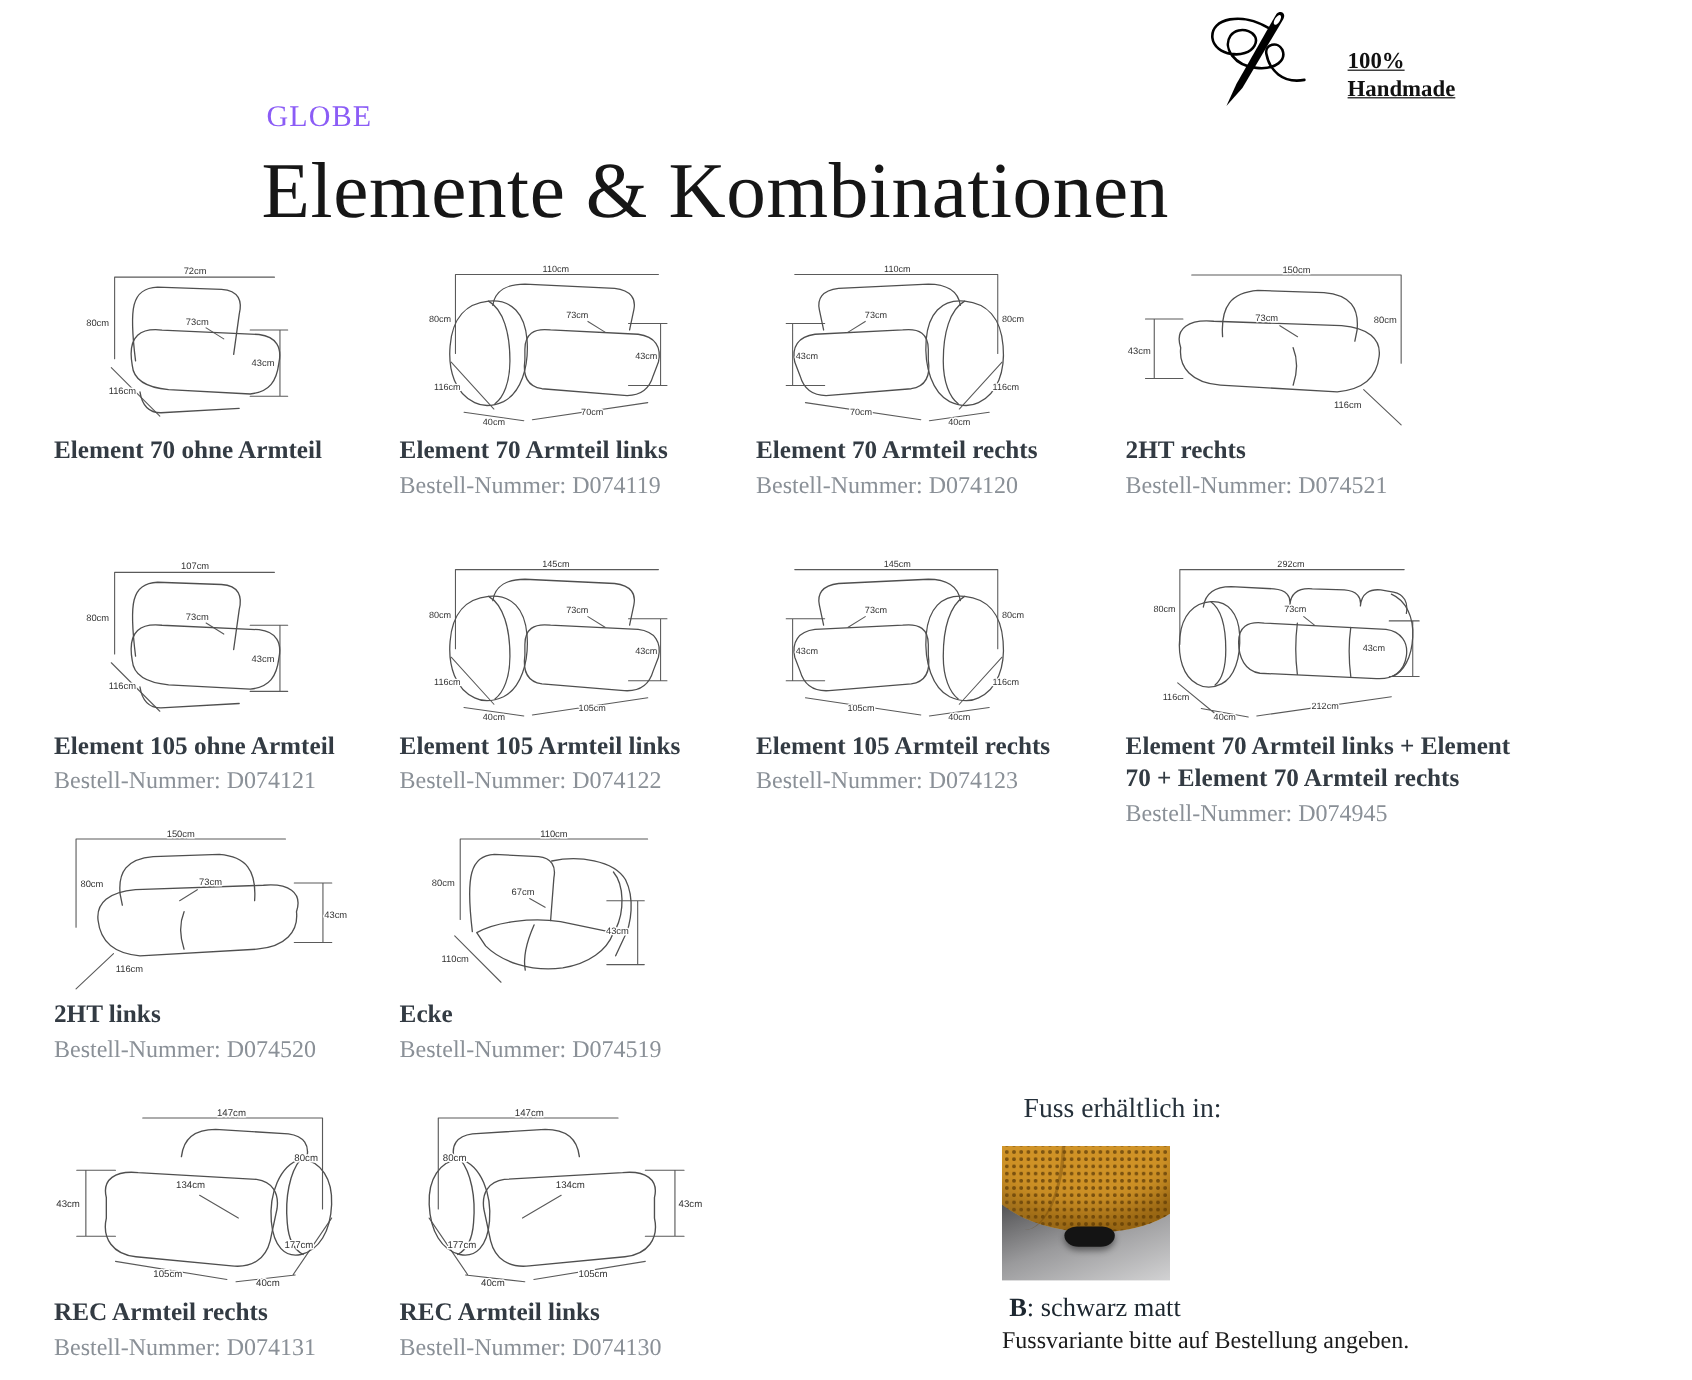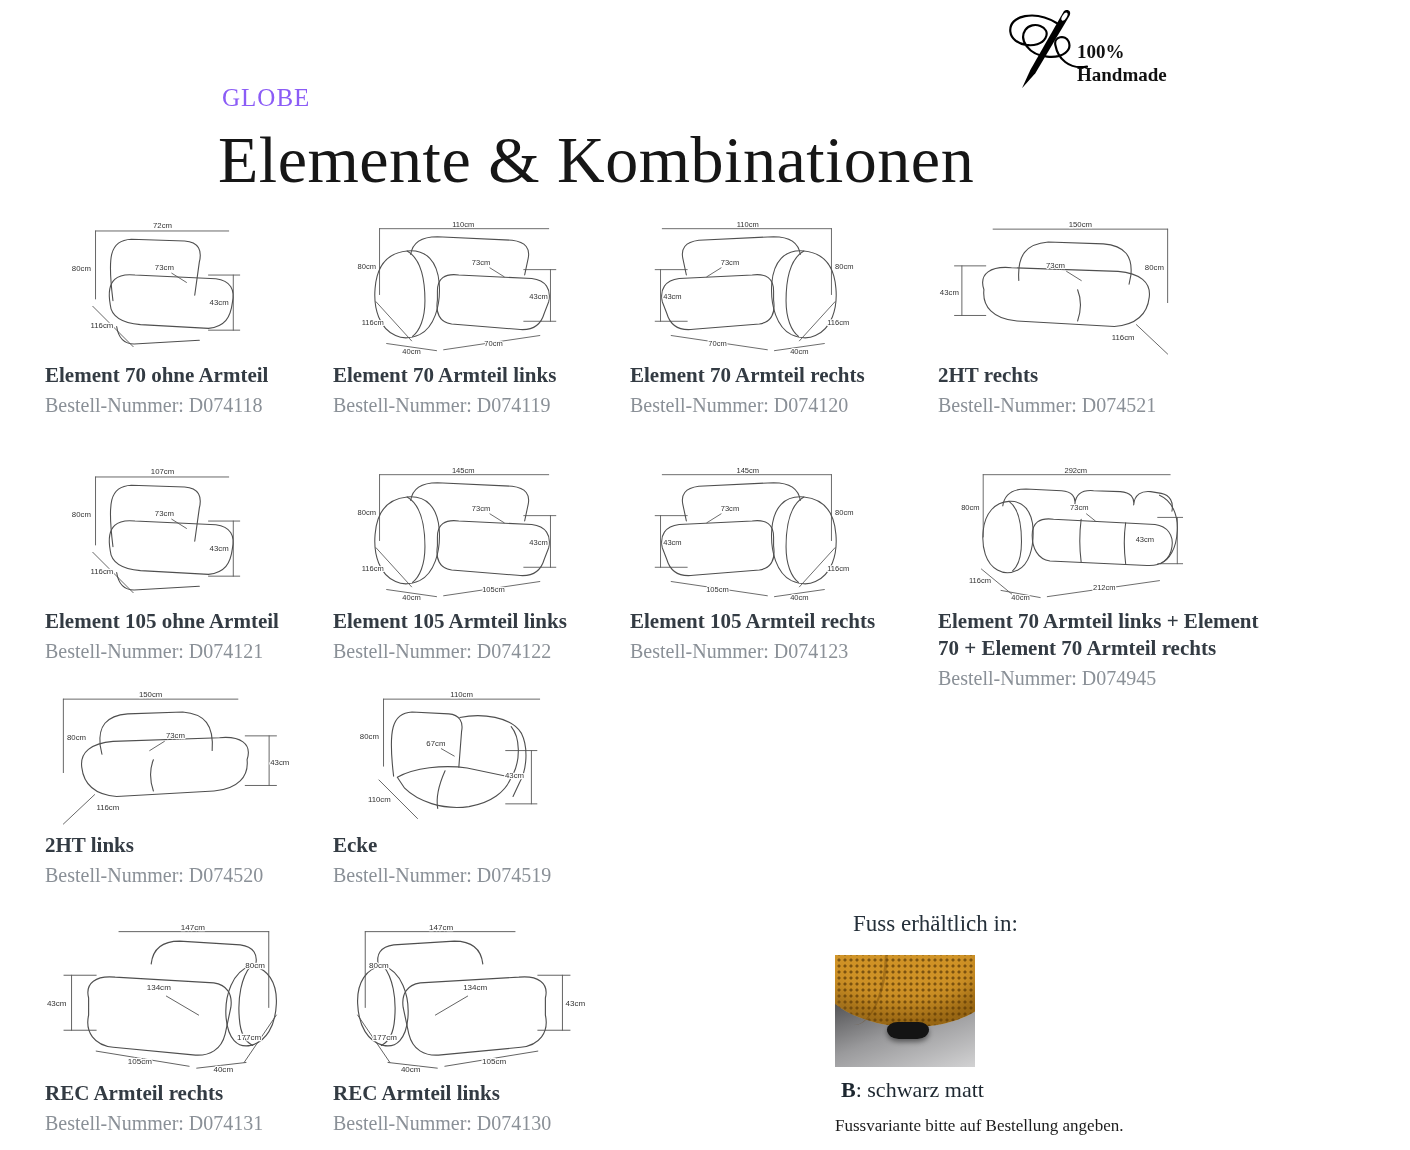--- a/index.html
+++ b/index.html
@@ -4,21 +4,21 @@
 <style>
   html,body{margin:0;padding:0;background:#fff;}
   .page{position:relative;width:1410px;height:1150px;background:#fff;overflow:hidden;
         font-family:"Liberation Serif",serif;color:#333b43;}
 
   
   .collection{position:absolute;left:222px;top:84px;font-size:25px;letter-spacing:1px;color:#8b5cf6;}
   .main-title{position:absolute;left:218px;top:104px;font-size:66px;font-weight:400;color:#161616;
               letter-spacing:0.5px;white-space:nowrap;margin-top:18px;}
   .logo{position:absolute;left:992px;top:2px;width:100px;height:100px;}
-  .logo-text{position:absolute;left:1077px;top:40px;font-weight:bold;font-size:19px;color:#111;line-height:23px;}
+  .logo-text{position:absolute;left:1123px;top:40px;font-weight:bold;font-size:19px;color:#111;line-height:23px;text-decoration:underline;}
 
   
   .card{position:absolute;width:285px;}
   .card.wide{width:330px;}
   .drawing{display:block;margin:0 0 6px 0;}
   .name{margin:0 0 5px 0;font-size:21px;font-weight:bold;color:#333b43;line-height:27px;}
   .order{margin:0;font-size:20px;color:#8a9097;}
   .order .lbl{margin-right:5px;}
 
   
@@ -37,21 +37,21 @@
           background-size:6px 6px;
           box-shadow:inset -8px -16px 22px rgba(96,58,0,.55), inset 8px 8px 16px rgba(255,220,140,.35);}
   .fabric::after{content:"";position:absolute;left:12%;top:-12%;width:26%;height:110%;
           border-right:3px solid rgba(110,70,10,.40);
           border-radius:0 0 70% 30% / 0 0 80% 40%;}
   .sofa-foot{position:absolute;left:37%;top:60%;width:30%;height:15%;background:#141414;
           border-radius:45% 45% 50% 50% / 80% 80% 100% 100%;
           box-shadow:0 3px 5px rgba(0,0,0,.45);}
   .foot-variant{margin:10px 0 0 6px;font-size:22px;color:#1d2730;}
   .foot-variant b{font-weight:bold;}
-  .foot-note{margin:13px 0 0 0;font-size:17px;color:#1c1c1c;}
+  .foot-note{margin:3px 0 0 0;font-size:20px;color:#1c1c1c;}
 </style>
 </head>
 <body>
 
 <svg width="0" height="0" style="position:absolute" aria-hidden="true">
   <defs>
     <g id="g-armless" stroke-linecap="round" stroke-linejoin="round">
       <path d="M55 14 H200 M55 14 V88 M52 96 L96 140 M178 62 H212 M205 62 V122 M178 122 H212 M138 60 L154 70" stroke="#5a5a5a" stroke-width="1" fill="none"></path>
       <path d="M74 90 C68 42 70 24 94 23 L152 25 C168 26 171 36 168 48 L163 84" stroke="#4f4f4f" stroke-width="1.2" fill="none"></path>
       <path d="M71 94 C66 66 80 60 98 62 L186 66 C202 68 207 78 204 92 C202 108 196 118 178 120 L104 116 C82 114 72 106 71 94 Z" stroke="#4f4f4f" stroke-width="1.2" fill="none"></path>
@@ -115,21 +115,20 @@
   <div class="card" style="left:45px;top:218px">
     <svg class="drawing" width="248" height="138" viewBox="0 0 270 150">
       <use href="#g-armless"></use>
       <text class="dt" x="128" y="11" text-anchor="middle">72cm</text>
       <text class="dt" x="50" y="58" text-anchor="end">80cm</text>
       <text class="dt" x="130" y="57" text-anchor="middle">73cm</text>
       <text class="dt" x="200" y="95" text-anchor="end">43cm</text>
       <text class="dt" x="62" y="120" text-anchor="middle">116cm</text>
     </svg>
     <h3 class="name">Element 70 ohne Armteil</h3>
-    <p class="order"><span class="lbl">Bestell-Nummer:</span><span>D074118</span></p>
   </div>
 
   <div class="card" style="left:333px;top:218px">
     <svg class="drawing" width="248" height="138" viewBox="0 0 270 155">
       <use href="#g-arml"></use>
       <text class="dt" x="142" y="10" text-anchor="middle">110cm</text>
       <text class="dt" x="44" y="57" text-anchor="end">80cm</text>
       <text class="dt" x="162" y="53" text-anchor="middle">73cm</text>
       <text class="dt" x="237" y="91" text-anchor="end">43cm</text>
       <text class="dt" x="28" y="120">116cm</text>

